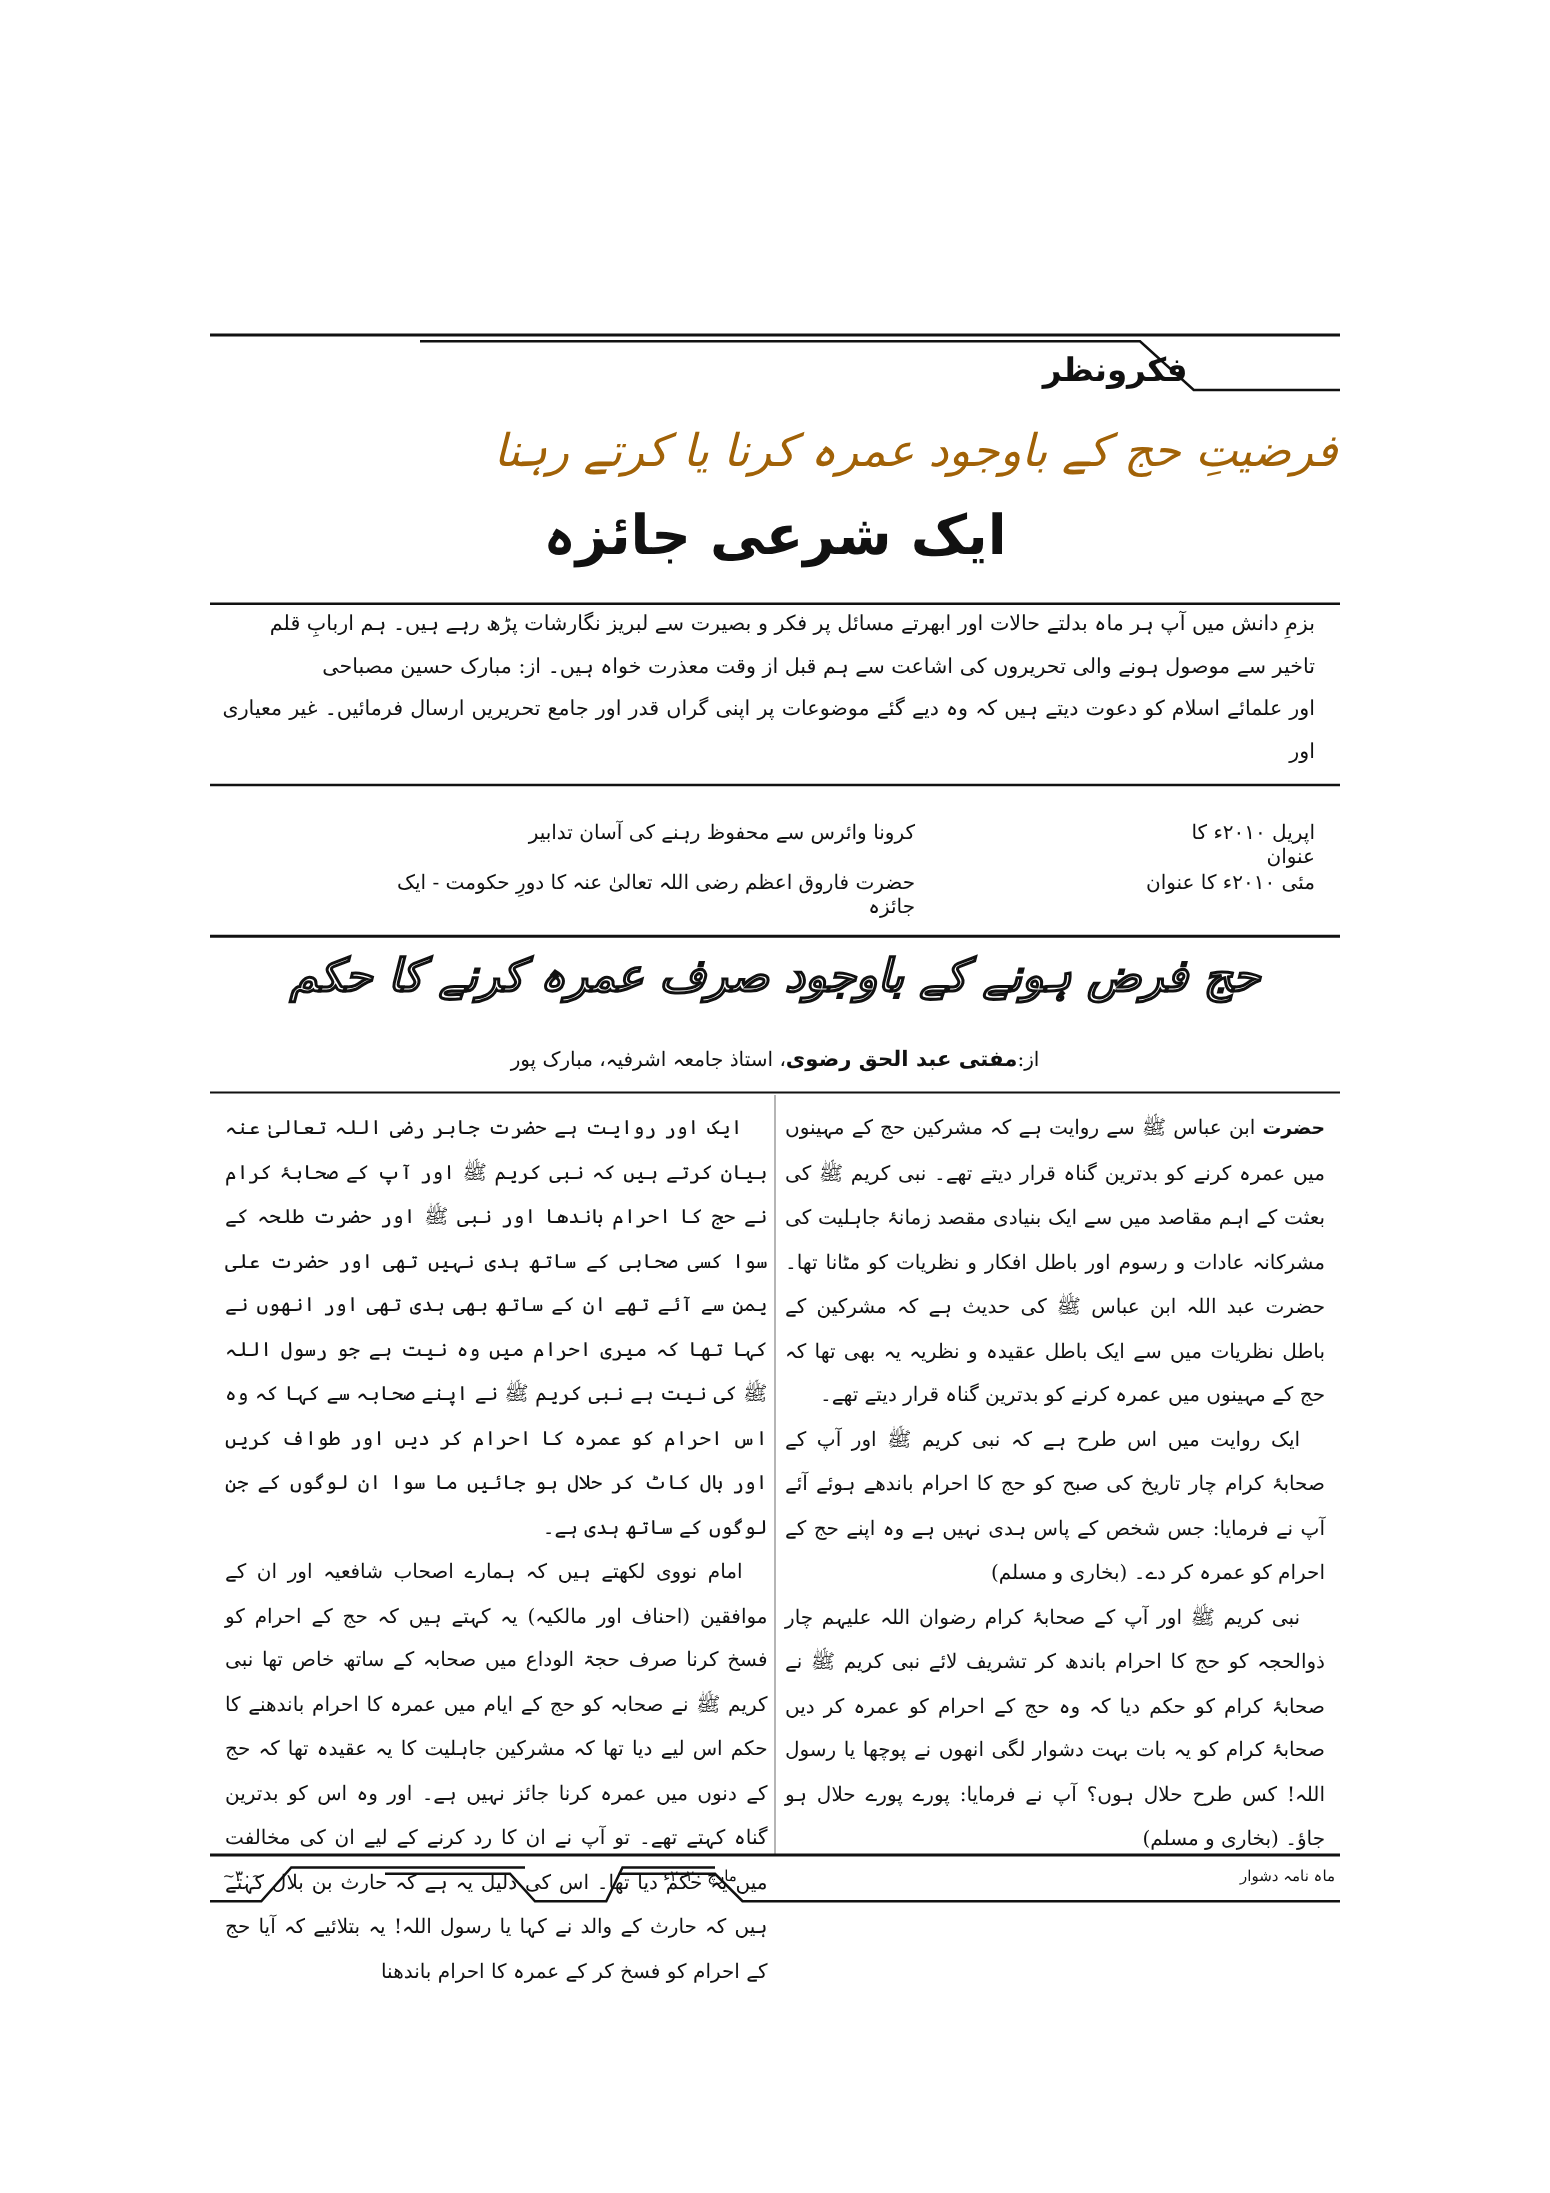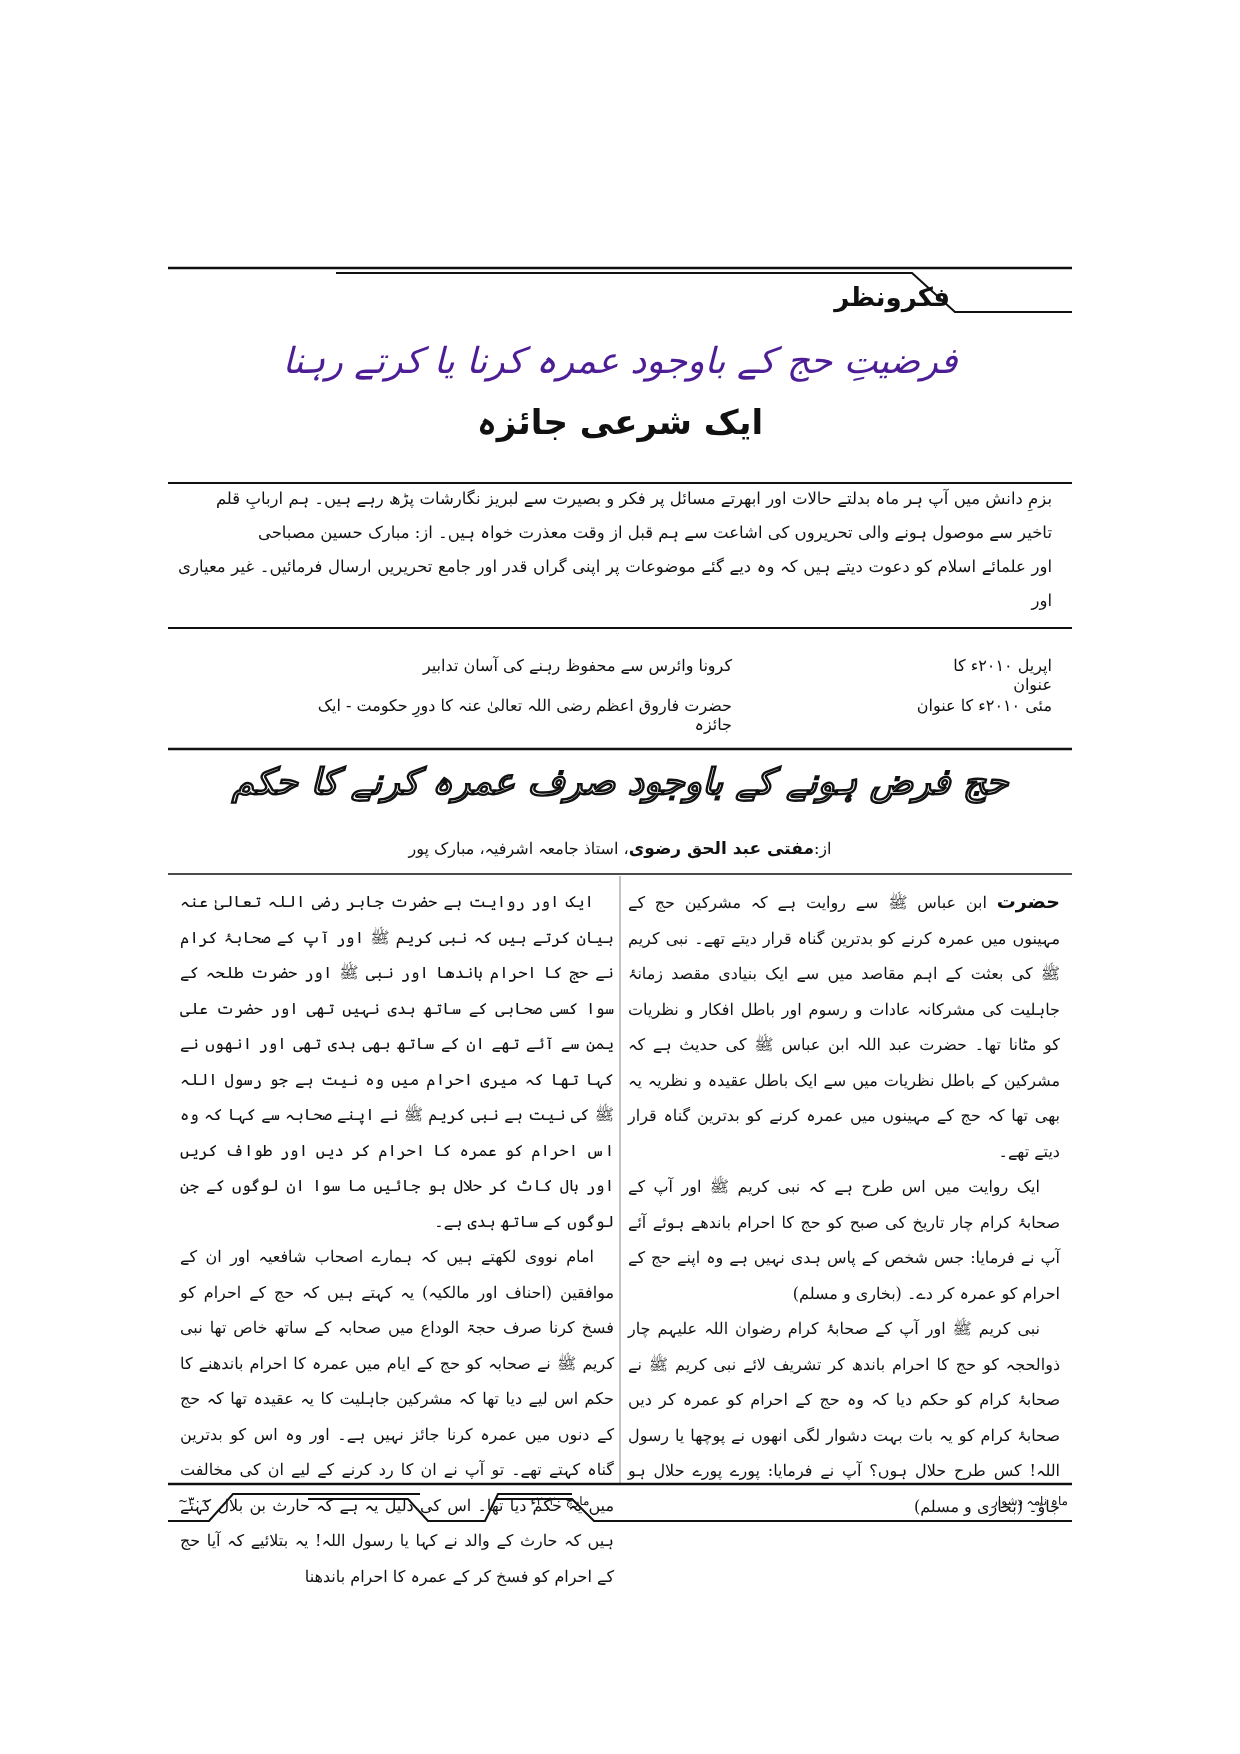--- a/index.html
+++ b/index.html
@@ -4,24 +4,24 @@
 <style>
   html, body { margin:0; padding:0; background:#ffffff; }
   body { width:1240px; height:1754px; position:relative; overflow:hidden;
          font-family:"DejaVu Sans", sans-serif; color:#111; }
   .rtl { direction:rtl; unicode-bidi:embed; }
 
   
   #hdr-svg { position:absolute; left:0; top:0; }
   .section-tag { position:absolute; right:290px; top:282px; font-size:26px; font-weight:bold; color:#111; }
 
-  .title1 { position:absolute; left:170px; width:900px; top:340px; text-align:center;
-            font-family:"DejaVu Serif", serif; font-size:36px; font-style:italic; color:#4c1d95; }
+  .title1 { position:absolute; left:170px; width:900px; top:340px; 
+            font-family:"DejaVu Serif", serif; font-size:36px; font-style:italic; color:#a16207; }
   .title2 { position:absolute; left:170px; width:900px; top:402px; text-align:center;
-            font-size:34px; font-weight:bold; color:#111; }
+            font-size:44px; font-weight:bold; color:#111; }
 
   .intro { position:absolute; left:178px; width:874px; top:482px; font-family:"DejaVu Serif", serif;
            font-size:16.5px; line-height:34px; text-align:justify; text-align-last:right; }
   .intro p { margin:0; }
 
   .prev { position:absolute; left:178px; width:874px; font-family:"DejaVu Serif", serif; font-size:16px; }
   .prev .lbl { position:absolute; right:0; width:140px; text-align:right; }
   .prev .ttl { position:absolute; right:320px; width:420px; text-align:right; }
 
   .art-title { position:absolute; left:170px; width:900px; top:760px; text-align:center;
@@ -29,21 +29,21 @@
                color:#fff; -webkit-text-stroke:1.3px #111; letter-spacing:1px; }
   .byline { position:absolute; left:170px; width:900px; top:838px; text-align:center;
             font-family:"DejaVu Serif", serif; font-size:16px; }
   .byline b { font-family:"DejaVu Sans", sans-serif; font-size:17px; }
 
   .col { position:absolute; top:884px; width:432px; font-family:"DejaVu Serif", serif;
          font-size:16px; line-height:35.5px; text-align:justify; }
   .col p { margin:0; }
   .col-right { right:180px; }
   .col-left { left:180px; width:434px; }
-  .lead { font-family:"DejaVu Sans", sans-serif; font-weight:bold; font-size:19px; }
+  .lead { font-family:"DejaVu Sans", sans-serif; font-weight:bold; font-size:15px; }
 
   .footer-text { position:absolute; font-family:"DejaVu Serif", serif; font-size:12px; }
 </style>
 </head>
 <body>
 
 <svg id="hdr-svg" width="1240" height="1754">
 
   <line x1="168" y1="268" x2="1072" y2="268" stroke="#111" stroke-width="2.5"></line>
   <polyline points="336,273 912,273 955,312 1072,312" fill="none" stroke="#111" stroke-width="2"></polyline>

